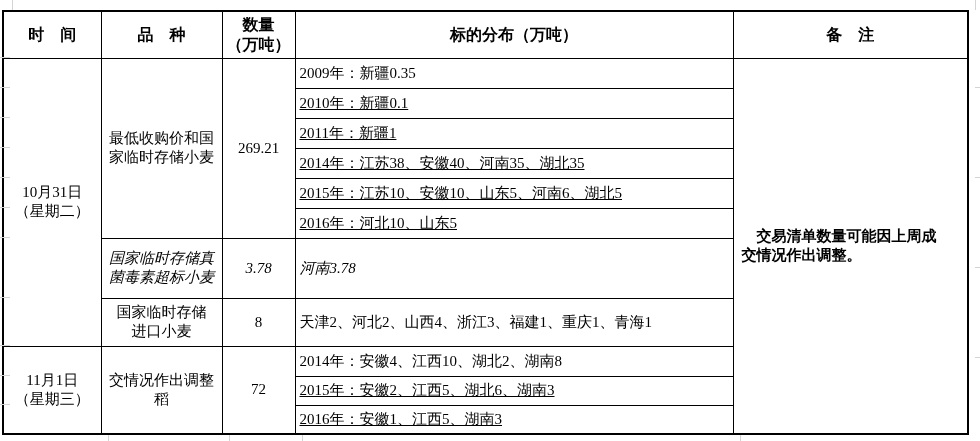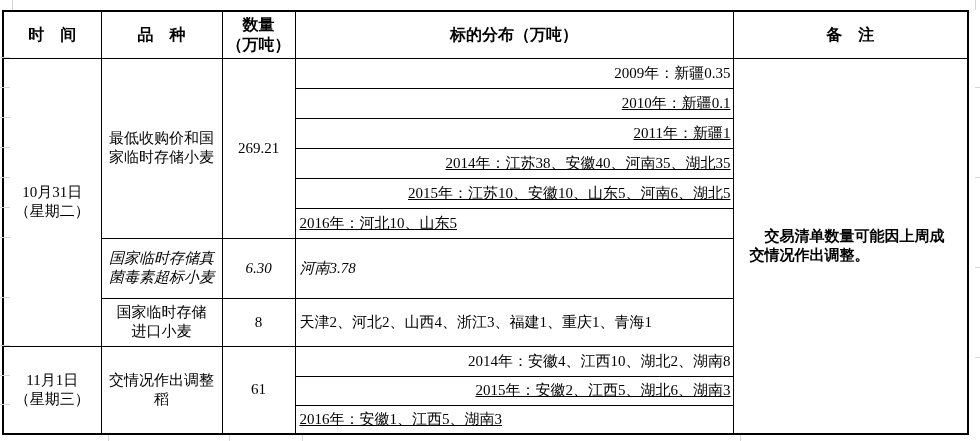--- a/index.html
+++ b/index.html
@@ -47,27 +47,27 @@
   td.c {
     text-align: center;
     white-space: pre-line;
   }
   td.dist {
     text-align: left;
     padding: 1px 2px 1px 4px;
     white-space: pre-line;
   }
   
-  td.gb { border-bottom: 1px solid #d4d4d4; text-align: right; }
+  td.gb { border-bottom: 1px solid #d4d4d4; }
   td.gt { border-top: 1px solid #d4d4d4; text-decoration: underline; }
   td.remark {
     font-weight: bold;
     text-align: left;
     vertical-align: middle;
-    padding: 0 16px;
+    padding: 0 8px;
     white-space: pre-line;
     text-indent: 15px;
     font-size: 16px;
     line-height: 1.35;
   }
   
   .stub {
     position: absolute;
     background: #d4d4d4;
   }
@@ -117,35 +117,35 @@
     </tr>
     <tr class="r30">
       <td class="dist gb gt">2015年：江苏10、安徽10、山东5、河南6、湖北5</td>
     </tr>
     <tr class="r30">
       <td class="dist gt">2016年：河北10、山东5</td>
     </tr>
     <tr class="r60">
       <td class="c">国家临时存储真
 菌毒素超标小麦</td>
-      <td class="c">6.30</td>
+      <td class="c">3.78</td>
       <td class="dist">河南3.78</td>
     </tr>
     <tr class="r48">
       <td class="c">国家临时存储
 进口小麦</td>
       <td class="c">8</td>
       <td class="dist">天津2、河北2、山西4、浙江3、福建1、重庆1、青海1</td>
     </tr>
     <tr class="r30">
       <td class="c" rowspan="3">11月1日
 （星期三）</td>
       <td class="c" rowspan="3">交情况作出调整
 稻</td>
-      <td class="c" rowspan="3">61</td>
+      <td class="c" rowspan="3">72</td>
       <td class="dist gb">2014年：安徽4、江西10、湖北2、湖南8</td>
     </tr>
     <tr class="r29">
       <td class="dist gb gt">2015年：安徽2、江西5、湖北6、湖南3</td>
     </tr>
     <tr class="r29">
       <td class="dist gt">2016年：安徽1、江西5、湖南3</td>
     </tr>
   </tbody>
 </table>

